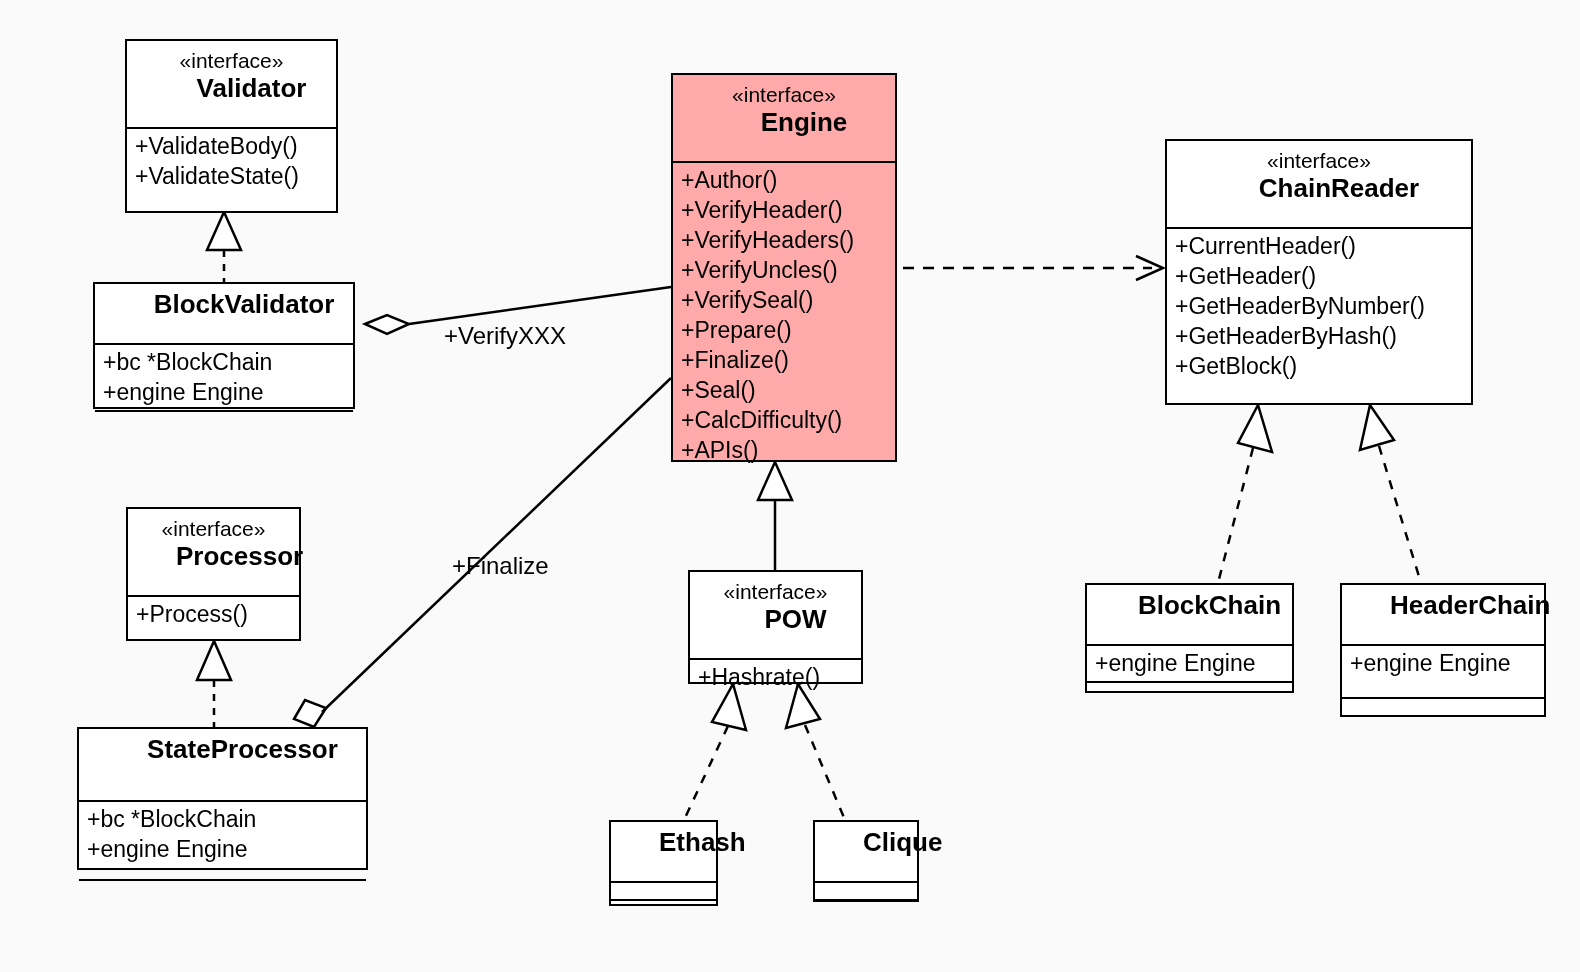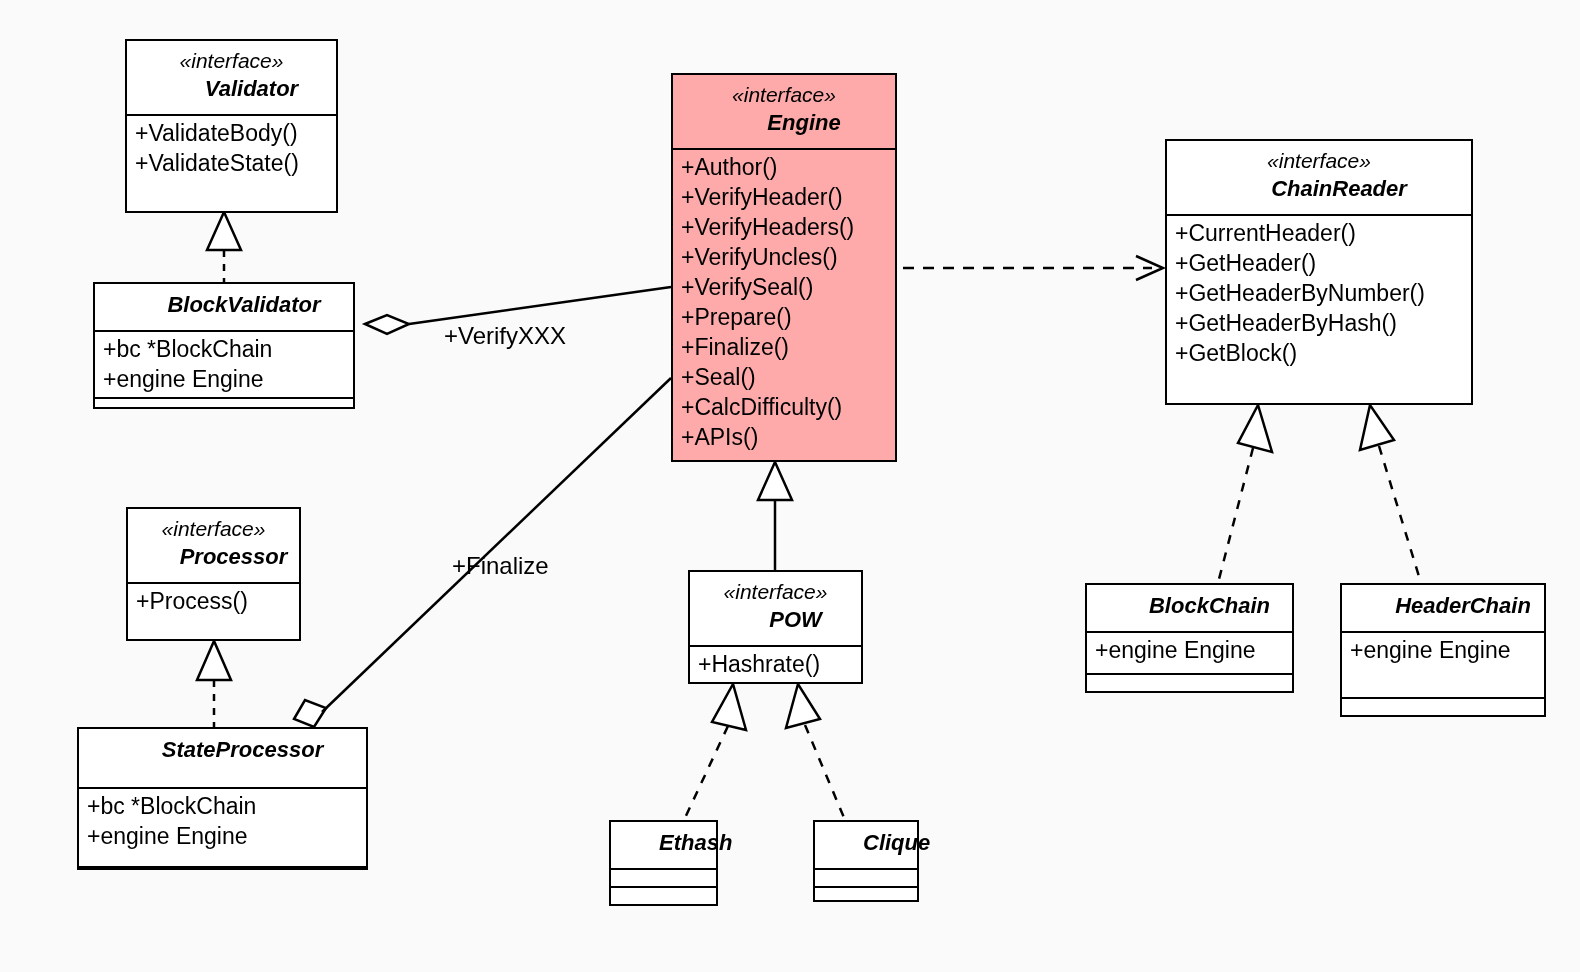--- a/index.html
+++ b/index.html
@@ -36,32 +36,31 @@
   .compartment {
     box-sizing: border-box;
     padding: 2px 8px 3px 8px;
   }
   .compartment + .compartment {
     border-top: 2px solid #000;
   }
   .c-header {
     text-align: center;
     padding-top: 6px;
-    padding-bottom: 11px;
-    font-style: italic;
+    padding-bottom: 24px;
   }
   .stereotype {
     display: block;
     font-size: 21px;
     line-height: 27px;
     color: #000;
   }
   .cls-name {
     display: block;
-    font-size: 22px;
+    font-size: 26px;
     line-height: 29px;
     font-weight: bold;
     color: #000;
     margin-left: 40px;
   }
   .member {
     display: block;
     font-size: 23px;
     line-height: 30px;
     color: #000;

